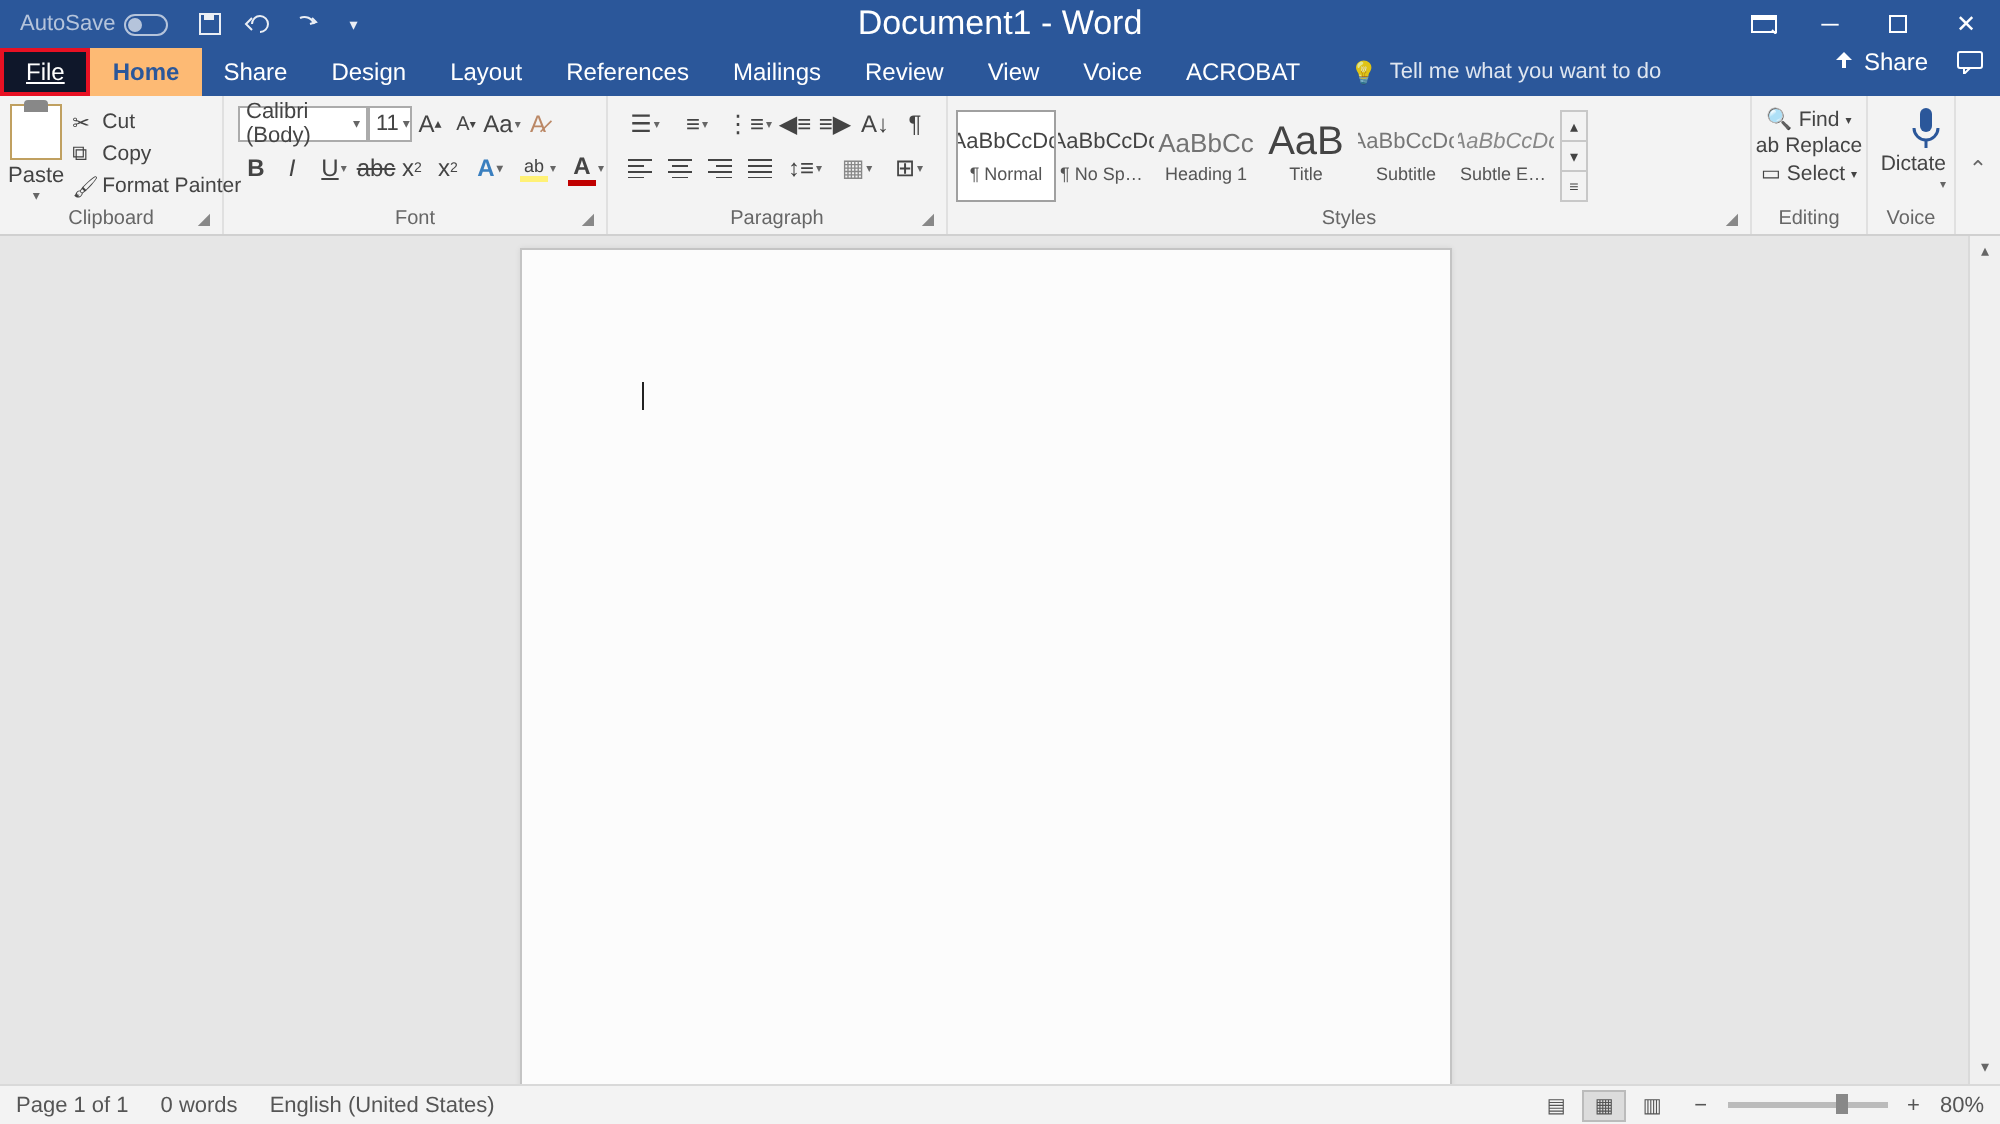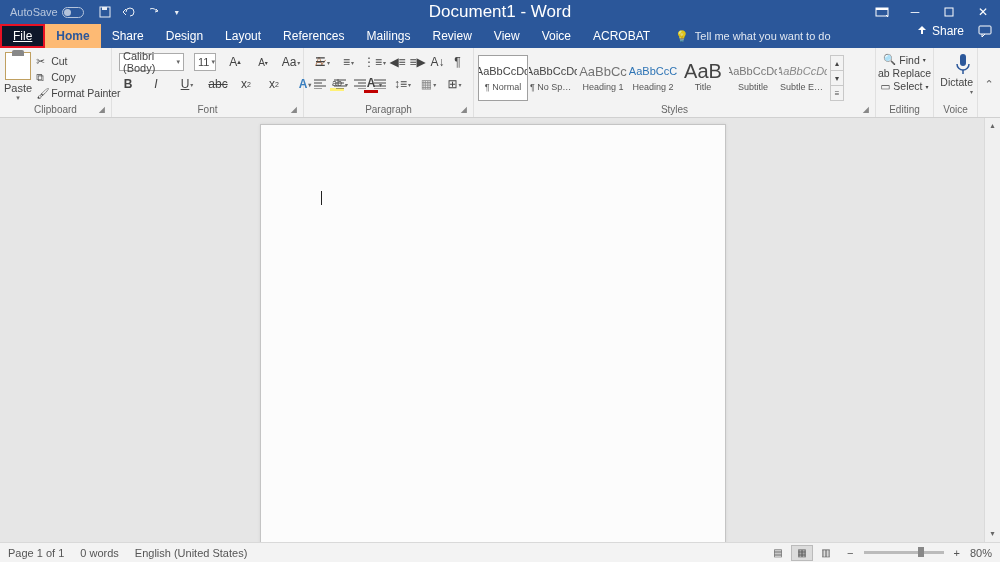--- a/index.html
+++ b/index.html
@@ -37,21 +37,21 @@
 .paste-big { width:34px; text-align:center; }
 .paste-icon { width:26px; height:28px; margin:0 auto; background:#fff; border:1px solid #c0a060; position:relative;}
 .paste-icon::before { content:''; position:absolute; top:-3px; left:6px; width:12px; height:6px; background:#888; border-radius:2px 2px 0 0;}
 .paste-label { font-size:11px; margin-top:2px;}
 .clip-small { display:flex; flex-direction:column; gap:2px; margin-left:2px; font-size:10.5px;}
 .clip-item { display:flex; align-items:center; gap:3px; padding:1px 2px; white-space:nowrap;}
 .clip-ico { width:12px; height:12px; display:inline-block; }
 
 
 .font-body { flex-direction:column; align-items:flex-start; gap:4px; padding-left:3px; padding-top:3px;}
-.font-row { display:flex; align-items:flex-end; gap:10px; }
+.font-row { display:flex; align-items:flex-end; gap:0; }
 .font-combo { height:18px; border:1px solid #ababab; background:#fff; font-size:11px; display:flex; align-items:center; padding:0 3px; }
 .font-name { width:65px; }
 .font-size-c { width:22px; }
 .dd-arrow { font-size:7px; color:#666; margin-left:2px;}
 .ico-btn { width:18px; height:18px; display:flex; align-items:center; justify-content:center; font-size:12px; }
 .ico-btn.split { width:24px; }
 .ico-btn small.dd { font-size:6px; margin-left:1px; color:#666;}
 .hl { background:linear-gradient(#fff176,#fff176); width:14px; height:3px; display:inline-block;}
 .fc { background:#c00000; width:14px; height:3px; display:inline-block;}
 
@@ -353,24 +353,20 @@
         </div>
       <div class="style-box">
           <div class="style-sample">AaBbCcDd</div>
           <div class="style-name">¶ No Spac...</div>
         </div>
       <div class="style-box">
           <div class="style-sample" style="color:#737373;font-size:13px">AaBbCc</div>
           <div class="style-name">Heading 1</div>
         </div>
       <div class="style-box">
-          <div class="style-sample" style="color:#2e74b5">AaBbCcC</div>
-          <div class="style-name">Heading 2</div>
-        </div>
-      <div class="style-box">
           <div class="style-sample" style="font-size:20px">AaB</div>
           <div class="style-name">Title</div>
         </div>
       <div class="style-box">
           <div class="style-sample" style="color:#777">AaBbCcDd</div>
           <div class="style-name">Subtitle</div>
         </div>
       <div class="style-box">
           <div class="style-sample" style="font-style:italic;color:#888">AaBbCcDd</div>
           <div class="style-name">Subtle Em...</div>

